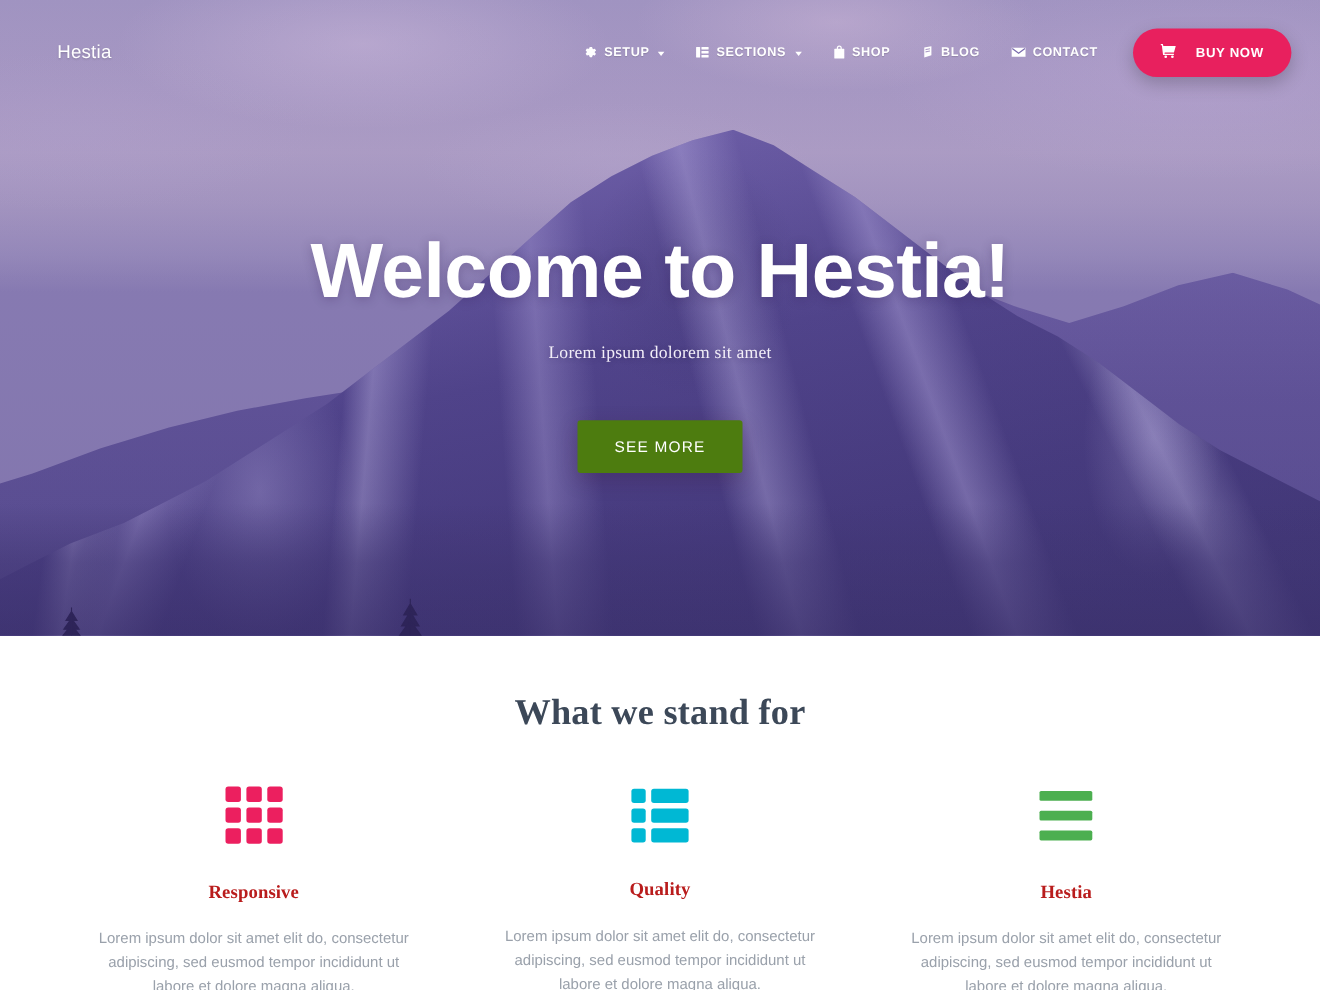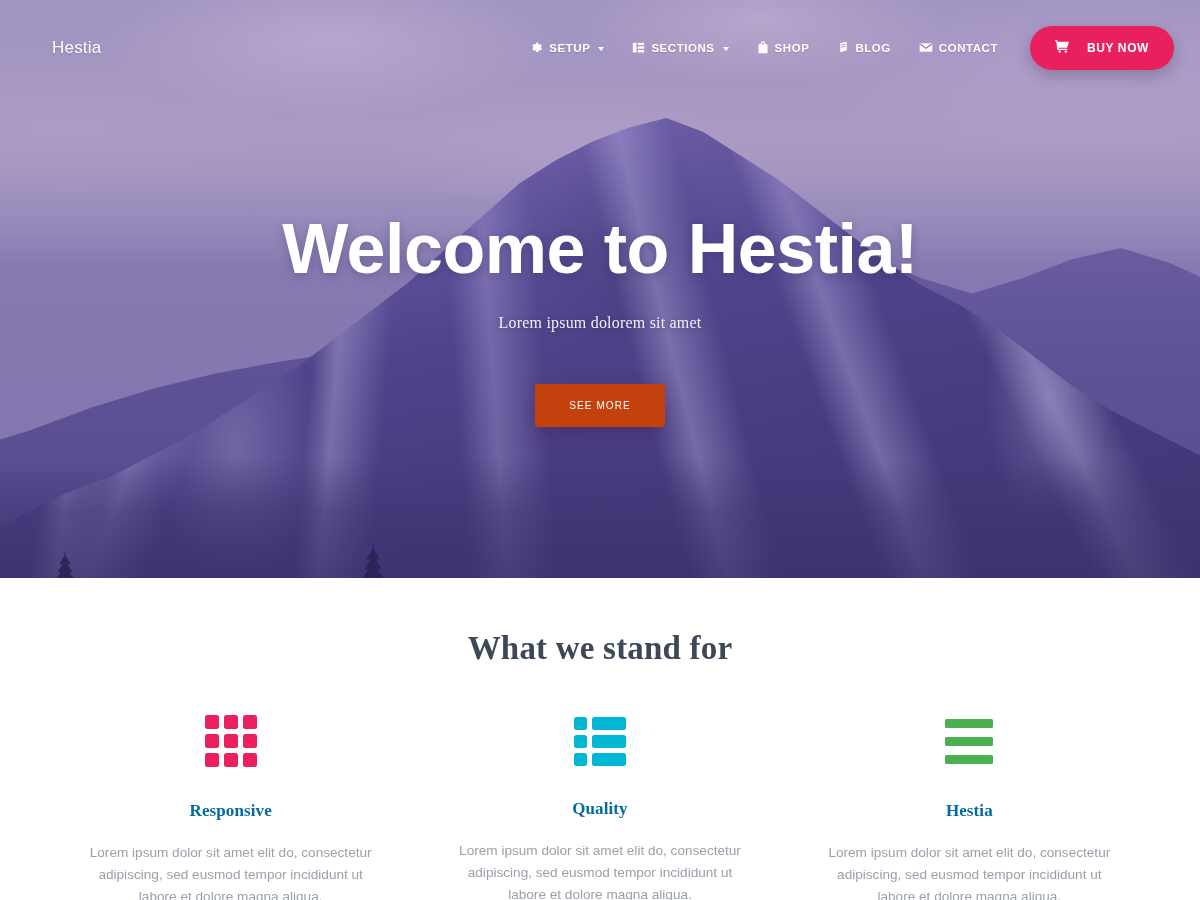--- a/index.html
+++ b/index.html
@@ -215,26 +215,26 @@
     margin-top: 28px;
     color: #f2eef8;
     font-family: "Liberation Serif", serif;
     font-size: 16px;
     font-weight: 400;
     letter-spacing: .2px;
     text-shadow: 0 1px 6px rgba(40,20,70,.22);
   }
   .see-more {
     margin-top: 52px;
-    background: #c2410c;
+    background: #4d7c0f;
     color: #ffffff;
     border: none;
     border-radius: 3px;
     padding: 16px 34px;
-    font-size: 10px;
+    font-size: 14px;
     font-weight: 400;
     letter-spacing: 1.1px;
     text-transform: uppercase;
     cursor: pointer;
     box-shadow: 0 6px 18px rgba(60,20,60,.28);
     font-family: "Liberation Sans", sans-serif;
   }
 
   
   .features {
@@ -263,21 +263,21 @@
   .feature-icon {
     height: 64px;
     display: flex;
     align-items: center;
     justify-content: center;
   }
   .feature-title {
     font-family: "Liberation Serif", serif;
     font-size: 17px;
     font-weight: 700;
-    color: #0369a1;
+    color: #b91c1c;
     letter-spacing: .1px;
   }
   .f-title-pad-1 { margin-top: 28px; }
   .f-title-pad-2 { margin-top: 26px; }
   .f-title-pad-3 { margin-top: 28px; }
   .feature-text {
     margin-top: 21px;
     font-size: 13.6px;
     line-height: 1.62;
     color: #9aa1ab;

